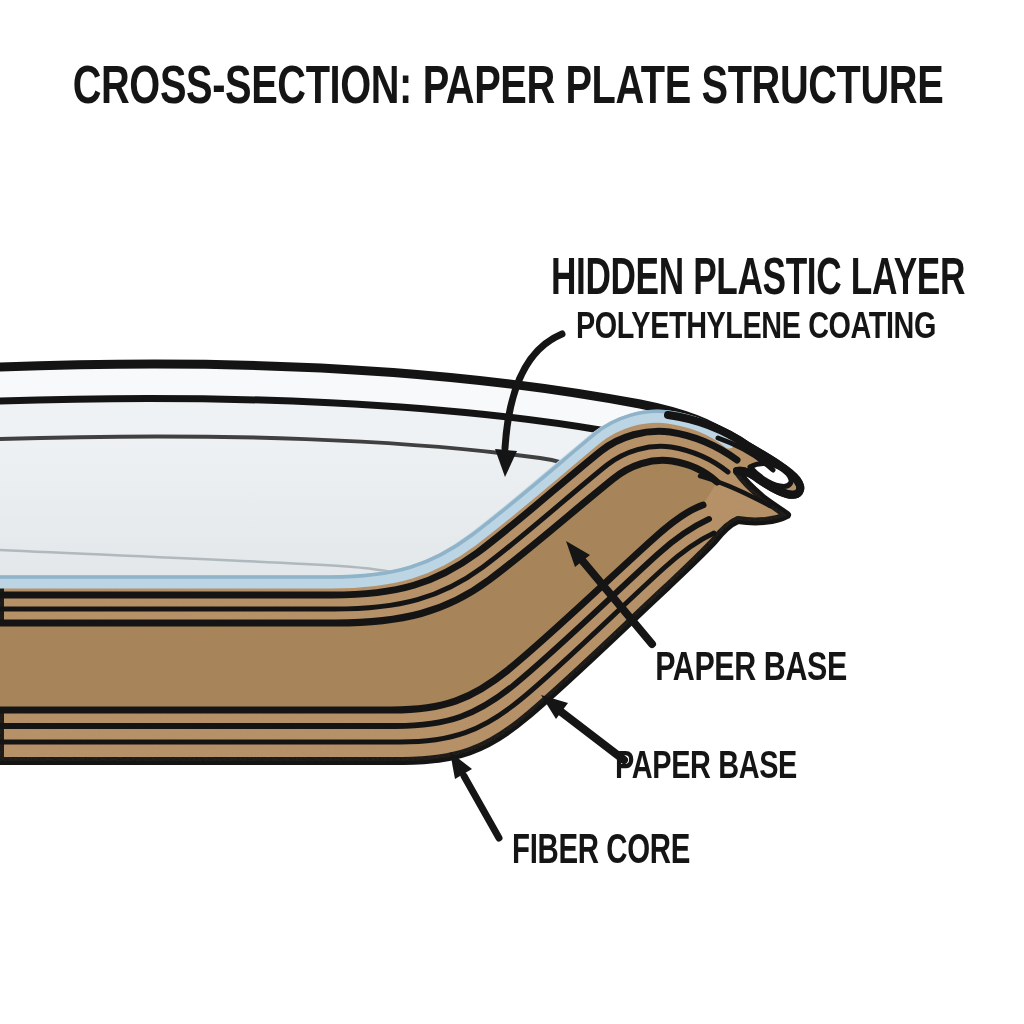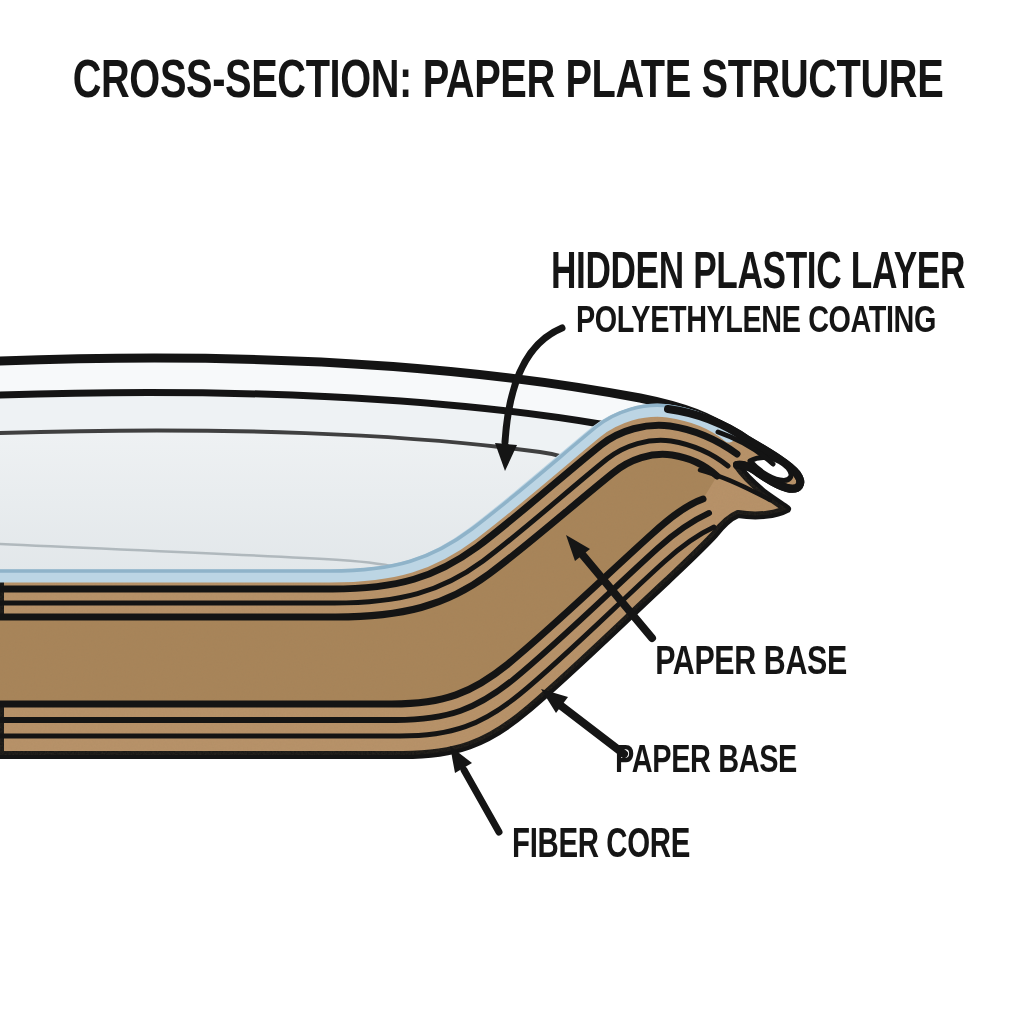--- a/index.html
+++ b/index.html
@@ -1,21 +1,21 @@
 <!DOCTYPE html>
 <html style="--background: #ffffff; --outline: #141414; --plate-brown: #b9936a; --core-brown: #a9855a; --coating-blue: #bcd5e4; --coating-blue-edge: #8fb3c9; --interior-light: #f5f7f8; --interior-gray: #e1e6e9; --text: #151515;"><head>
 <meta charset="utf-8">
 <style>
   html,body{margin:0;padding:0;}
   body{
     width:1024px;height:1024px;position:relative;overflow:hidden;
     background:var(--background,#ffffff);
     font-family:"Liberation Sans", sans-serif;
   }
-  #stage{position:absolute;left:0;top:2px;width:1024px;height:968px;}
+  #stage{position:absolute;left:0;top:8px;width:1024px;height:968px;}
   svg{position:absolute;left:0;top:0;}
   .lbl{
     position:absolute;
     font-weight:bold;
     color:var(--text,#151515);
     white-space:nowrap;
     transform:translate(-50%,-50%) scaleX(var(--sx,.76));
     letter-spacing:-0.5px;
     line-height:1;
     user-select:none;

